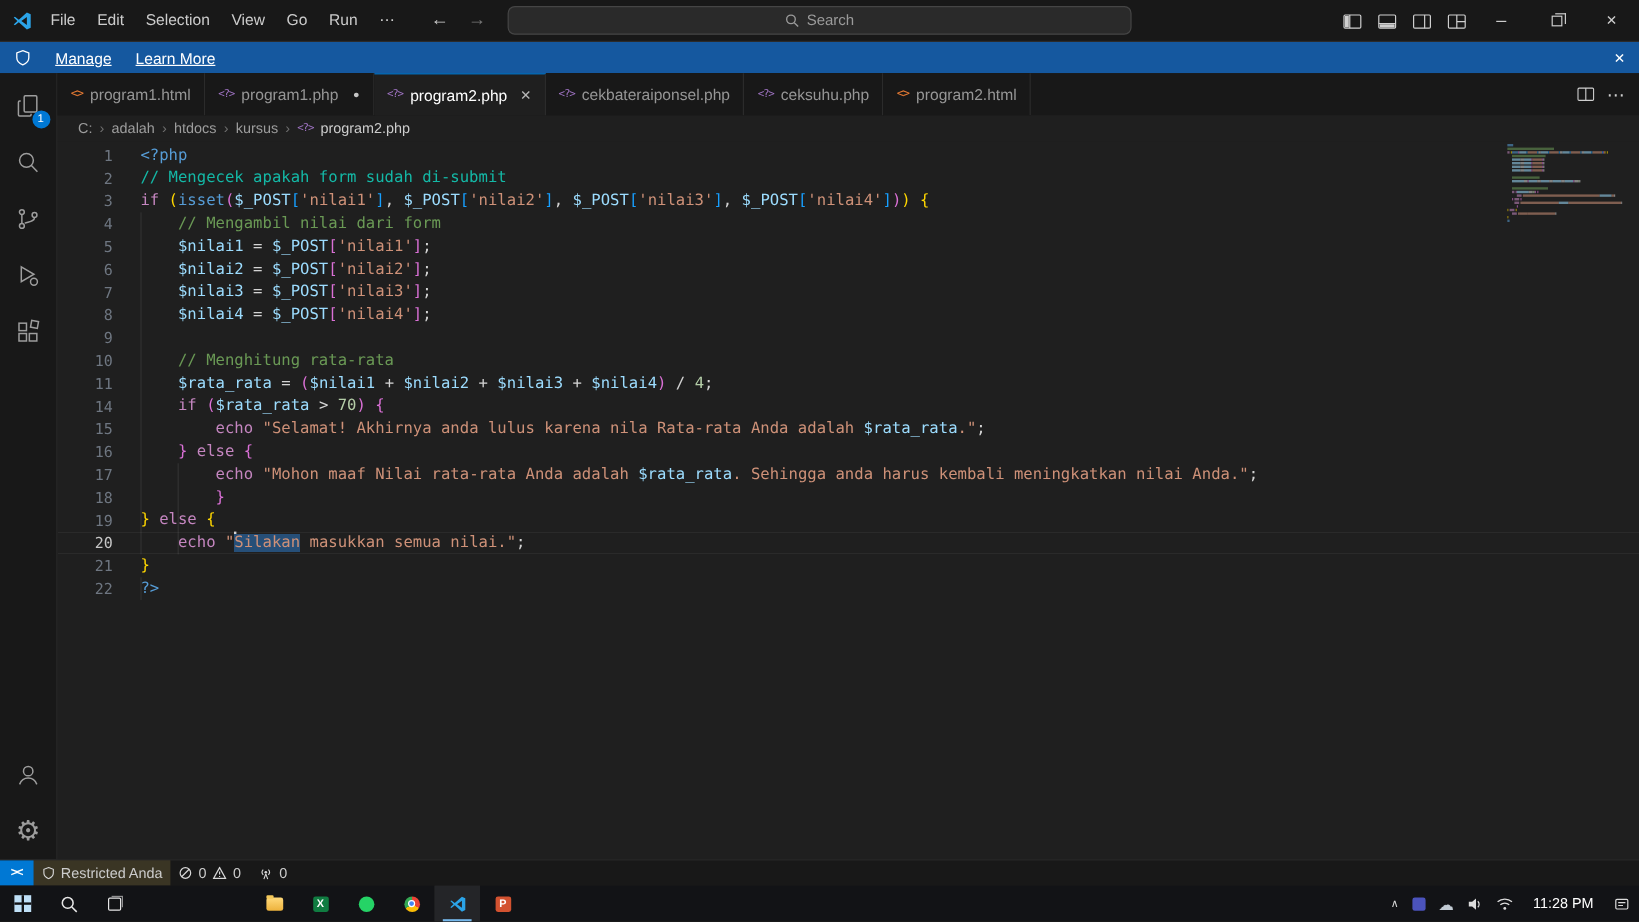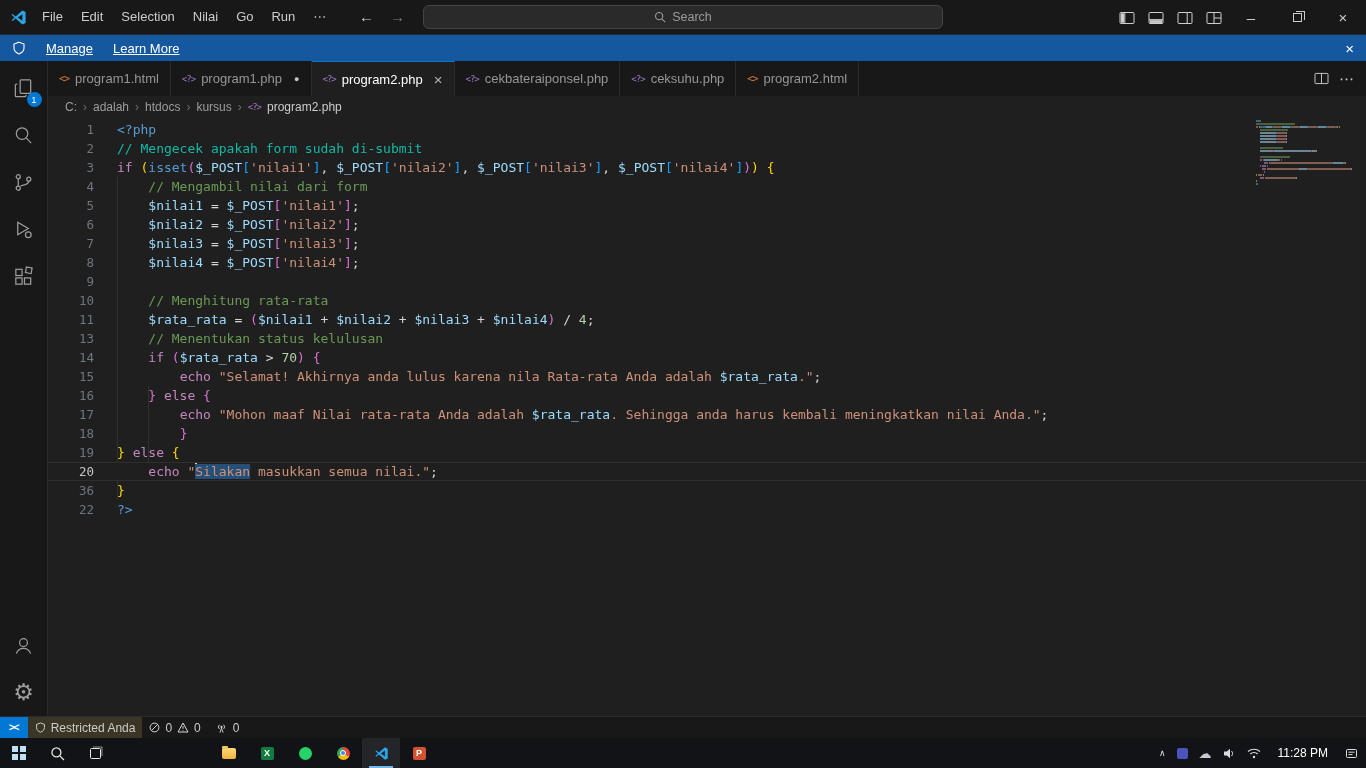--- a/index.html
+++ b/index.html
@@ -131,21 +131,21 @@
   <div class="titlebar">
     <span class="vscode-logo">
       <svg width="17" height="17" viewBox="0 0 24 24">
           <path fill="#2BA4E8" d="M17.5 2 8 10.5 3.5 7 2 7.8 6.3 12 2 16.2 3.5 17 8 13.5 17.5 22 22 19.8 V4.2 Z M17.5 7.3 v9.4 L11 12 Z"></path>
         </svg>
     </span>
     <nav class="menubar">
         <div class="menu-item">File</div>
         <div class="menu-item">Edit</div>
         <div class="menu-item">Selection</div>
-        <div class="menu-item">Nilai</div>
+        <div class="menu-item">View</div>
         <div class="menu-item">Go</div>
         <div class="menu-item">Run</div>
         <div class="menu-item">⋯</div>
       </nav>
     <div class="nav-arrows">
       <span>←</span>
       <span class="dim">→</span>
     </div>
     <div class="search-box">
       <span>
@@ -314,29 +314,28 @@
             <div class="line"><span class="ln">2</span><span class="lc"><span style="color: #14b8a6;">// Mengecek apakah form sudah di-submit</span></span></div>
             <div class="line"><span class="ln">3</span><span class="lc"><span style="color: rgb(197, 134, 192);">if</span><span style="color: rgb(212, 212, 212);"> </span><span style="color: rgb(255, 215, 0);">(</span><span style="color: rgb(86, 156, 214);">isset</span><span style="color: rgb(218, 112, 214);">(</span><span style="color: rgb(156, 220, 254);">$_POST</span><span style="color: rgb(23, 159, 255);">[</span><span style="color: rgb(206, 145, 120);">'nilai1'</span><span style="color: rgb(23, 159, 255);">]</span><span style="color: rgb(212, 212, 212);">, </span><span style="color: rgb(156, 220, 254);">$_POST</span><span style="color: rgb(23, 159, 255);">[</span><span style="color: rgb(206, 145, 120);">'nilai2'</span><span style="color: rgb(23, 159, 255);">]</span><span style="color: rgb(212, 212, 212);">, </span><span style="color: rgb(156, 220, 254);">$_POST</span><span style="color: rgb(23, 159, 255);">[</span><span style="color: rgb(206, 145, 120);">'nilai3'</span><span style="color: rgb(23, 159, 255);">]</span><span style="color: rgb(212, 212, 212);">, </span><span style="color: rgb(156, 220, 254);">$_POST</span><span style="color: rgb(23, 159, 255);">[</span><span style="color: rgb(206, 145, 120);">'nilai4'</span><span style="color: rgb(23, 159, 255);">]</span><span style="color: rgb(218, 112, 214);">)</span><span style="color: rgb(255, 215, 0);">)</span><span style="color: rgb(212, 212, 212);"> </span><span style="color: rgb(255, 215, 0);">{</span></span></div>
             <div class="line"><span class="ln">4</span><span class="lc"><span style="color: rgb(212, 212, 212);">    </span><span style="color: rgb(106, 153, 85);">// Mengambil nilai dari form</span></span></div>
             <div class="line"><span class="ln">5</span><span class="lc"><span style="color: rgb(212, 212, 212);">    </span><span style="color: rgb(156, 220, 254);">$nilai1</span><span style="color: rgb(212, 212, 212);"> = </span><span style="color: rgb(156, 220, 254);">$_POST</span><span style="color: rgb(218, 112, 214);">[</span><span style="color: rgb(206, 145, 120);">'nilai1'</span><span style="color: rgb(218, 112, 214);">]</span><span style="color: rgb(212, 212, 212);">;</span></span></div>
             <div class="line"><span class="ln">6</span><span class="lc"><span style="color: rgb(212, 212, 212);">    </span><span style="color: rgb(156, 220, 254);">$nilai2</span><span style="color: rgb(212, 212, 212);"> = </span><span style="color: rgb(156, 220, 254);">$_POST</span><span style="color: rgb(218, 112, 214);">[</span><span style="color: rgb(206, 145, 120);">'nilai2'</span><span style="color: rgb(218, 112, 214);">]</span><span style="color: rgb(212, 212, 212);">;</span></span></div>
             <div class="line"><span class="ln">7</span><span class="lc"><span style="color: rgb(212, 212, 212);">    </span><span style="color: rgb(156, 220, 254);">$nilai3</span><span style="color: rgb(212, 212, 212);"> = </span><span style="color: rgb(156, 220, 254);">$_POST</span><span style="color: rgb(218, 112, 214);">[</span><span style="color: rgb(206, 145, 120);">'nilai3'</span><span style="color: rgb(218, 112, 214);">]</span><span style="color: rgb(212, 212, 212);">;</span></span></div>
             <div class="line"><span class="ln">8</span><span class="lc"><span style="color: rgb(212, 212, 212);">    </span><span style="color: rgb(156, 220, 254);">$nilai4</span><span style="color: rgb(212, 212, 212);"> = </span><span style="color: rgb(156, 220, 254);">$_POST</span><span style="color: rgb(218, 112, 214);">[</span><span style="color: rgb(206, 145, 120);">'nilai4'</span><span style="color: rgb(218, 112, 214);">]</span><span style="color: rgb(212, 212, 212);">;</span></span></div>
             <div class="line"><span class="ln">9</span><span class="lc"></span></div>
             <div class="line"><span class="ln">10</span><span class="lc"><span style="color: rgb(212, 212, 212);">    </span><span style="color: rgb(106, 153, 85);">// Menghitung rata-rata</span></span></div>
             <div class="line"><span class="ln">11</span><span class="lc"><span style="color: rgb(212, 212, 212);">    </span><span style="color: rgb(156, 220, 254);">$rata_rata</span><span style="color: rgb(212, 212, 212);"> = </span><span style="color: rgb(218, 112, 214);">(</span><span style="color: rgb(156, 220, 254);">$nilai1</span><span style="color: rgb(212, 212, 212);"> + </span><span style="color: rgb(156, 220, 254);">$nilai2</span><span style="color: rgb(212, 212, 212);"> + </span><span style="color: rgb(156, 220, 254);">$nilai3</span><span style="color: rgb(212, 212, 212);"> + </span><span style="color: rgb(156, 220, 254);">$nilai4</span><span style="color: rgb(218, 112, 214);">)</span><span style="color: rgb(212, 212, 212);"> / </span><span style="color: rgb(181, 206, 168);">4</span><span style="color: rgb(212, 212, 212);">;</span></span></div>
-            <div class="line"><span class="ln">13</span><span class="lc"><span style="color: rgb(212, 212, 212);">    </span><span style="color: rgb(106, 153, 85);">// Menentukan status kelulusan</span></span></div>
             <div class="line"><span class="ln">14</span><span class="lc"><span style="color: rgb(212, 212, 212);">    </span><span style="color: rgb(197, 134, 192);">if</span><span style="color: rgb(212, 212, 212);"> </span><span style="color: rgb(218, 112, 214);">(</span><span style="color: rgb(156, 220, 254);">$rata_rata</span><span style="color: rgb(212, 212, 212);"> &gt; </span><span style="color: rgb(181, 206, 168);">70</span><span style="color: rgb(218, 112, 214);">)</span><span style="color: rgb(212, 212, 212);"> </span><span style="color: rgb(218, 112, 214);">{</span></span></div>
             <div class="line"><span class="ln">15</span><span class="lc"><span style="color: rgb(212, 212, 212);">        </span><span style="color: rgb(197, 134, 192);">echo</span><span style="color: rgb(212, 212, 212);"> </span><span style="color: rgb(206, 145, 120);">"Selamat! Akhirnya anda lulus karena nila Rata-rata Anda adalah </span><span style="color: rgb(156, 220, 254);">$rata_rata</span><span style="color: rgb(206, 145, 120);">."</span><span style="color: rgb(212, 212, 212);">;</span></span></div>
             <div class="line"><span class="ln">16</span><span class="lc"><span style="color: rgb(212, 212, 212);">    </span><span style="color: rgb(218, 112, 214);">}</span><span style="color: rgb(212, 212, 212);"> </span><span style="color: rgb(197, 134, 192);">else</span><span style="color: rgb(212, 212, 212);"> </span><span style="color: rgb(218, 112, 214);">{</span></span></div>
             <div class="line"><span class="ln">17</span><span class="lc"><span style="color: rgb(212, 212, 212);">        </span><span style="color: rgb(197, 134, 192);">echo</span><span style="color: rgb(212, 212, 212);"> </span><span style="color: rgb(206, 145, 120);">"Mohon maaf Nilai rata-rata Anda adalah </span><span style="color: rgb(156, 220, 254);">$rata_rata</span><span style="color: rgb(206, 145, 120);">. Sehingga anda harus kembali meningkatkan nilai Anda."</span><span style="color: rgb(212, 212, 212);">;</span></span></div>
             <div class="line"><span class="ln">18</span><span class="lc"><span style="color: rgb(212, 212, 212);">        </span><span style="color: rgb(218, 112, 214);">}</span></span></div>
             <div class="line"><span class="ln">19</span><span class="lc"><span style="color: rgb(255, 215, 0);">}</span><span style="color: rgb(212, 212, 212);"> </span><span style="color: rgb(197, 134, 192);">else</span><span style="color: rgb(212, 212, 212);"> </span><span style="color: rgb(255, 215, 0);">{</span></span></div>
             <div class="line current"><span class="ln">20</span><span class="lc"><span style="color: rgb(212, 212, 212);">    </span><span style="color: rgb(197, 134, 192);">echo</span><span style="color: rgb(212, 212, 212);"> </span><span style="color: rgb(206, 145, 120);">"</span><span class="caret"></span><span class="sel" style="color: rgb(206, 145, 120);">Silakan</span><span style="color: rgb(206, 145, 120);"> masukkan semua nilai."</span><span style="color: rgb(212, 212, 212);">;</span></span></div>
-            <div class="line"><span class="ln">36</span><span class="lc"><span style="color: rgb(255, 215, 0);">}</span></span></div>
+            <div class="line"><span class="ln">21</span><span class="lc"><span style="color: rgb(255, 215, 0);">}</span></span></div>
             <div class="line"><span class="ln">22</span><span class="lc"><span style="color: rgb(86, 156, 214);">?&gt;</span></span></div>
           </div>
         <div class="guide" style="left:69px; top:59px; height:285px;"></div>
         <div class="guide" style="left:69px; top:363px; height:19px;"></div>
         <div class="guide" style="left:100px; top:268px; height:76px;"></div>
         <div class="minimap">
           <div>
               <div class="mm-line">
                 <span style="width: 5px; background: rgb(86, 156, 214);"></span>
               </div>

